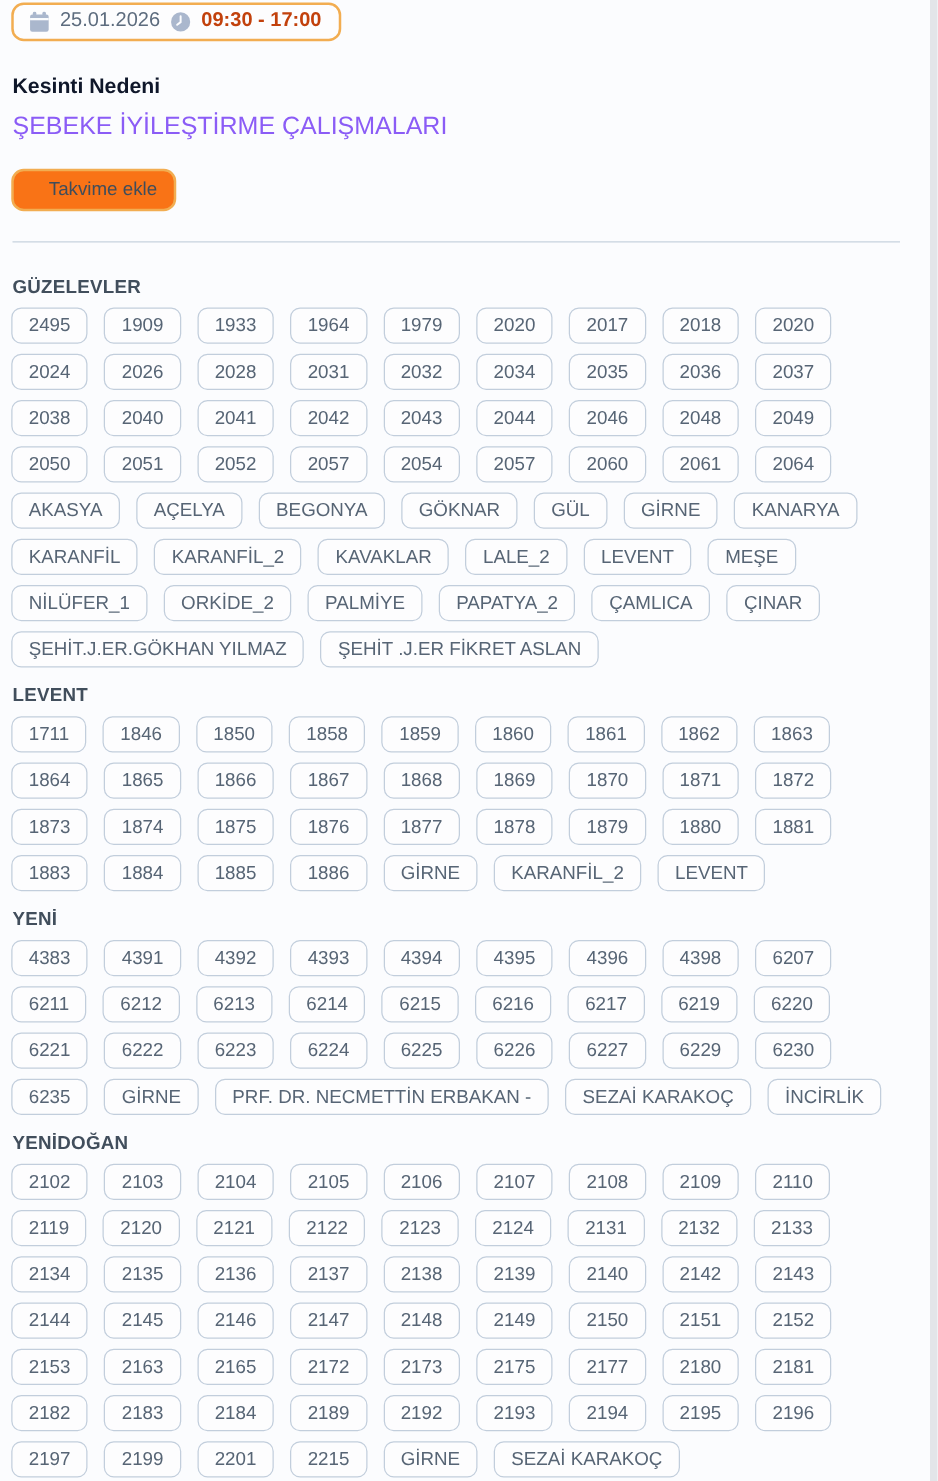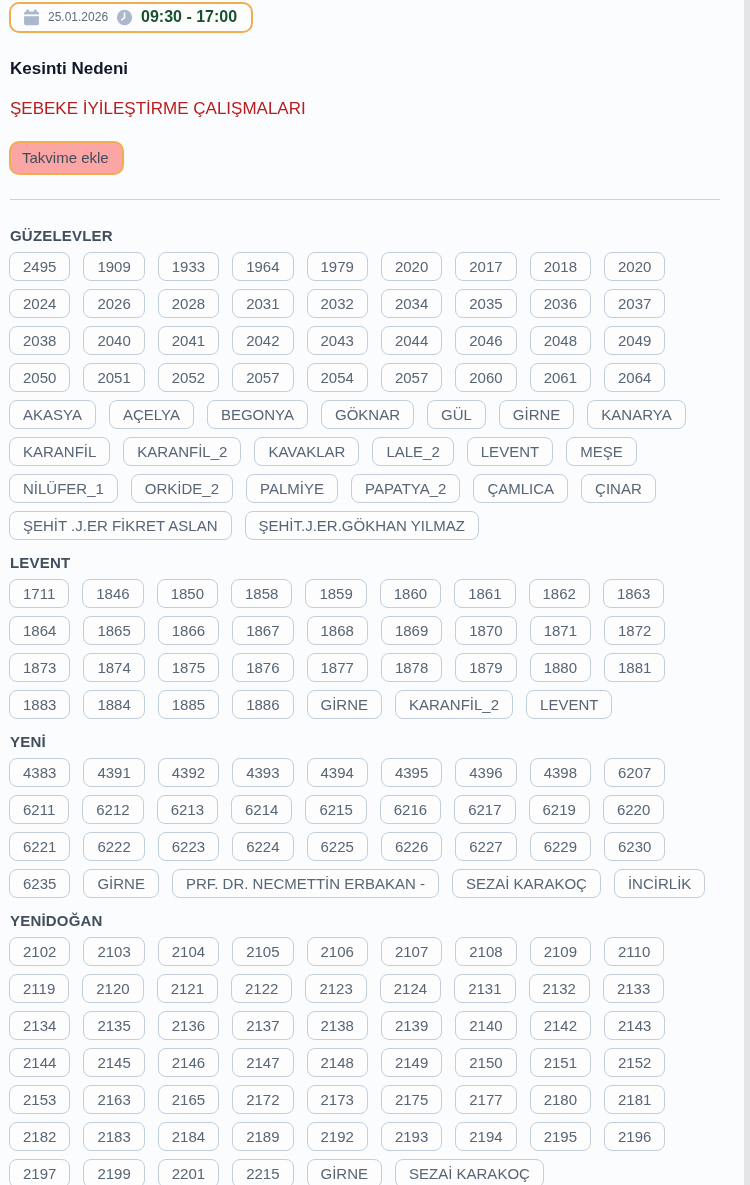--- a/index.html
+++ b/index.html
@@ -20,36 +20,36 @@
   }
   
   .pill{
     display:inline-flex;align-items:center;gap:8px;
     border:2px solid #f2ad51;border-radius:10px;
     background:#fdfdfe;
     padding:4px 14px 5px 12px;
     margin:0;
     cursor:pointer;
   }
-  .pill .date{font-size:12px;color:#5d6c7e;}
-  .pill .time{font-size:16px;font-weight:bold;color:#14532d;}
+  .pill .date{font-size:16px;color:#5d6c7e;}
+  .pill .time{font-size:16px;font-weight:bold;color:#c2410c;}
   .icon{display:inline-flex;align-items:center;}
   
   .reason{margin:25px 0 0 1px;}
   .reason .label{font-size:17px;font-weight:bold;color:#0f172a;line-height:1.3;}
-  .reason .value{font-size:17px;color:#b91c1c;line-height:1.35;margin-top:18px;}
+  .reason .value{font-size:20px;color:#8b5cf6;line-height:1.35;margin-top:8px;}
   
   .btn{
     display:inline-block;
     margin:20px 0 0 0;
     border:2px solid #f2ad51;border-radius:10px;
-    background:#fca5a5;
+    background:#f97316;
     font-family:inherit;
     font-size:15px;color:#3f4d5b;
-    padding:6px 13px 7px 11px;
+    padding:6px 13px 7px 28px;
     cursor:pointer;
   }
   .divider{
     border:none;border-top:1px solid #c7d2de;
     margin:24px 14px 27px 1px;
   }
   .affected-title{
     font-size:17px;font-weight:bold;color:#3b4754;
     margin:0 0 8px 1px;
   }
@@ -160,22 +160,22 @@
           <span class="chip">KAVAKLAR</span>
           <span class="chip">LALE_2</span>
           <span class="chip">LEVENT</span>
           <span class="chip">MEŞE</span>
           <span class="chip">NİLÜFER_1</span>
           <span class="chip">ORKİDE_2</span>
           <span class="chip">PALMİYE</span>
           <span class="chip">PAPATYA_2</span>
           <span class="chip">ÇAMLICA</span>
           <span class="chip">ÇINAR</span>
+          <span class="chip">ŞEHİT.J.ER.GÖKHAN YILMAZ</span>
           <span class="chip">ŞEHİT .J.ER FİKRET ASLAN</span>
-          <span class="chip">ŞEHİT.J.ER.GÖKHAN YILMAZ</span>
         </div>
   </div>
 
   <div class="section">
     <div class="section-name">LEVENT</div>
     <div class="chips">
           <span class="chip">1711</span>
           <span class="chip">1846</span>
           <span class="chip">1850</span>
           <span class="chip">1858</span>

